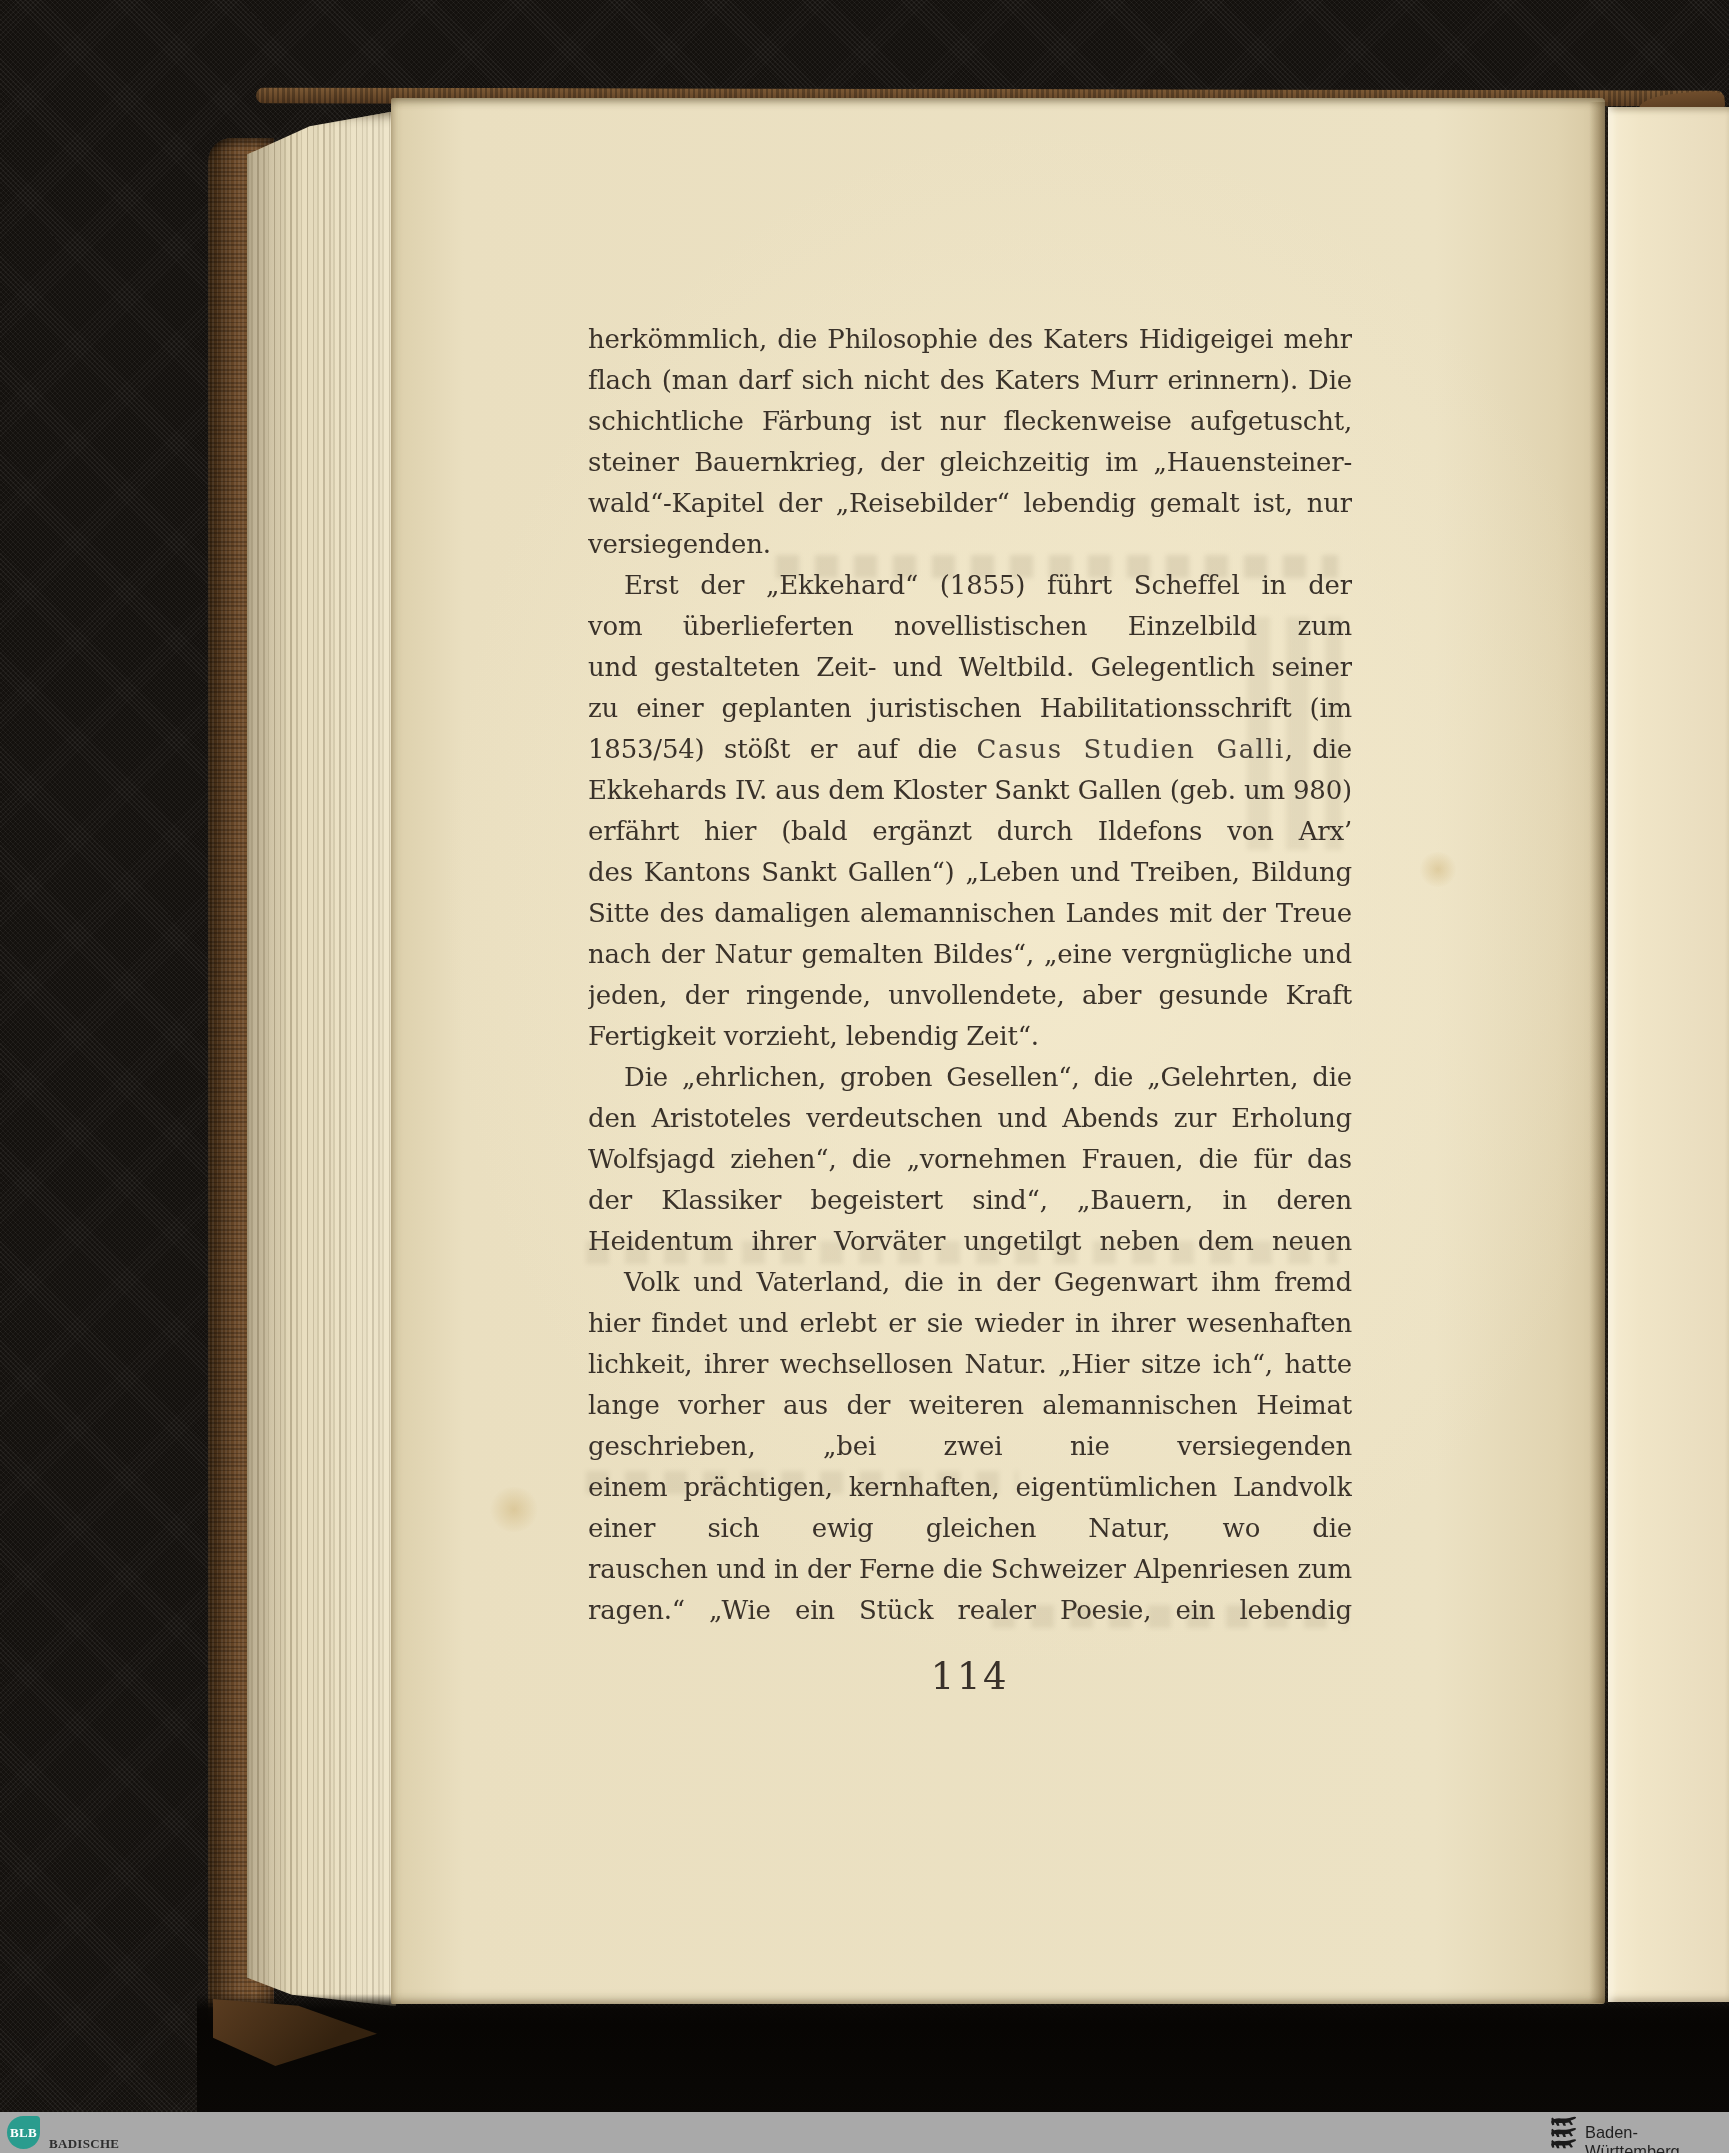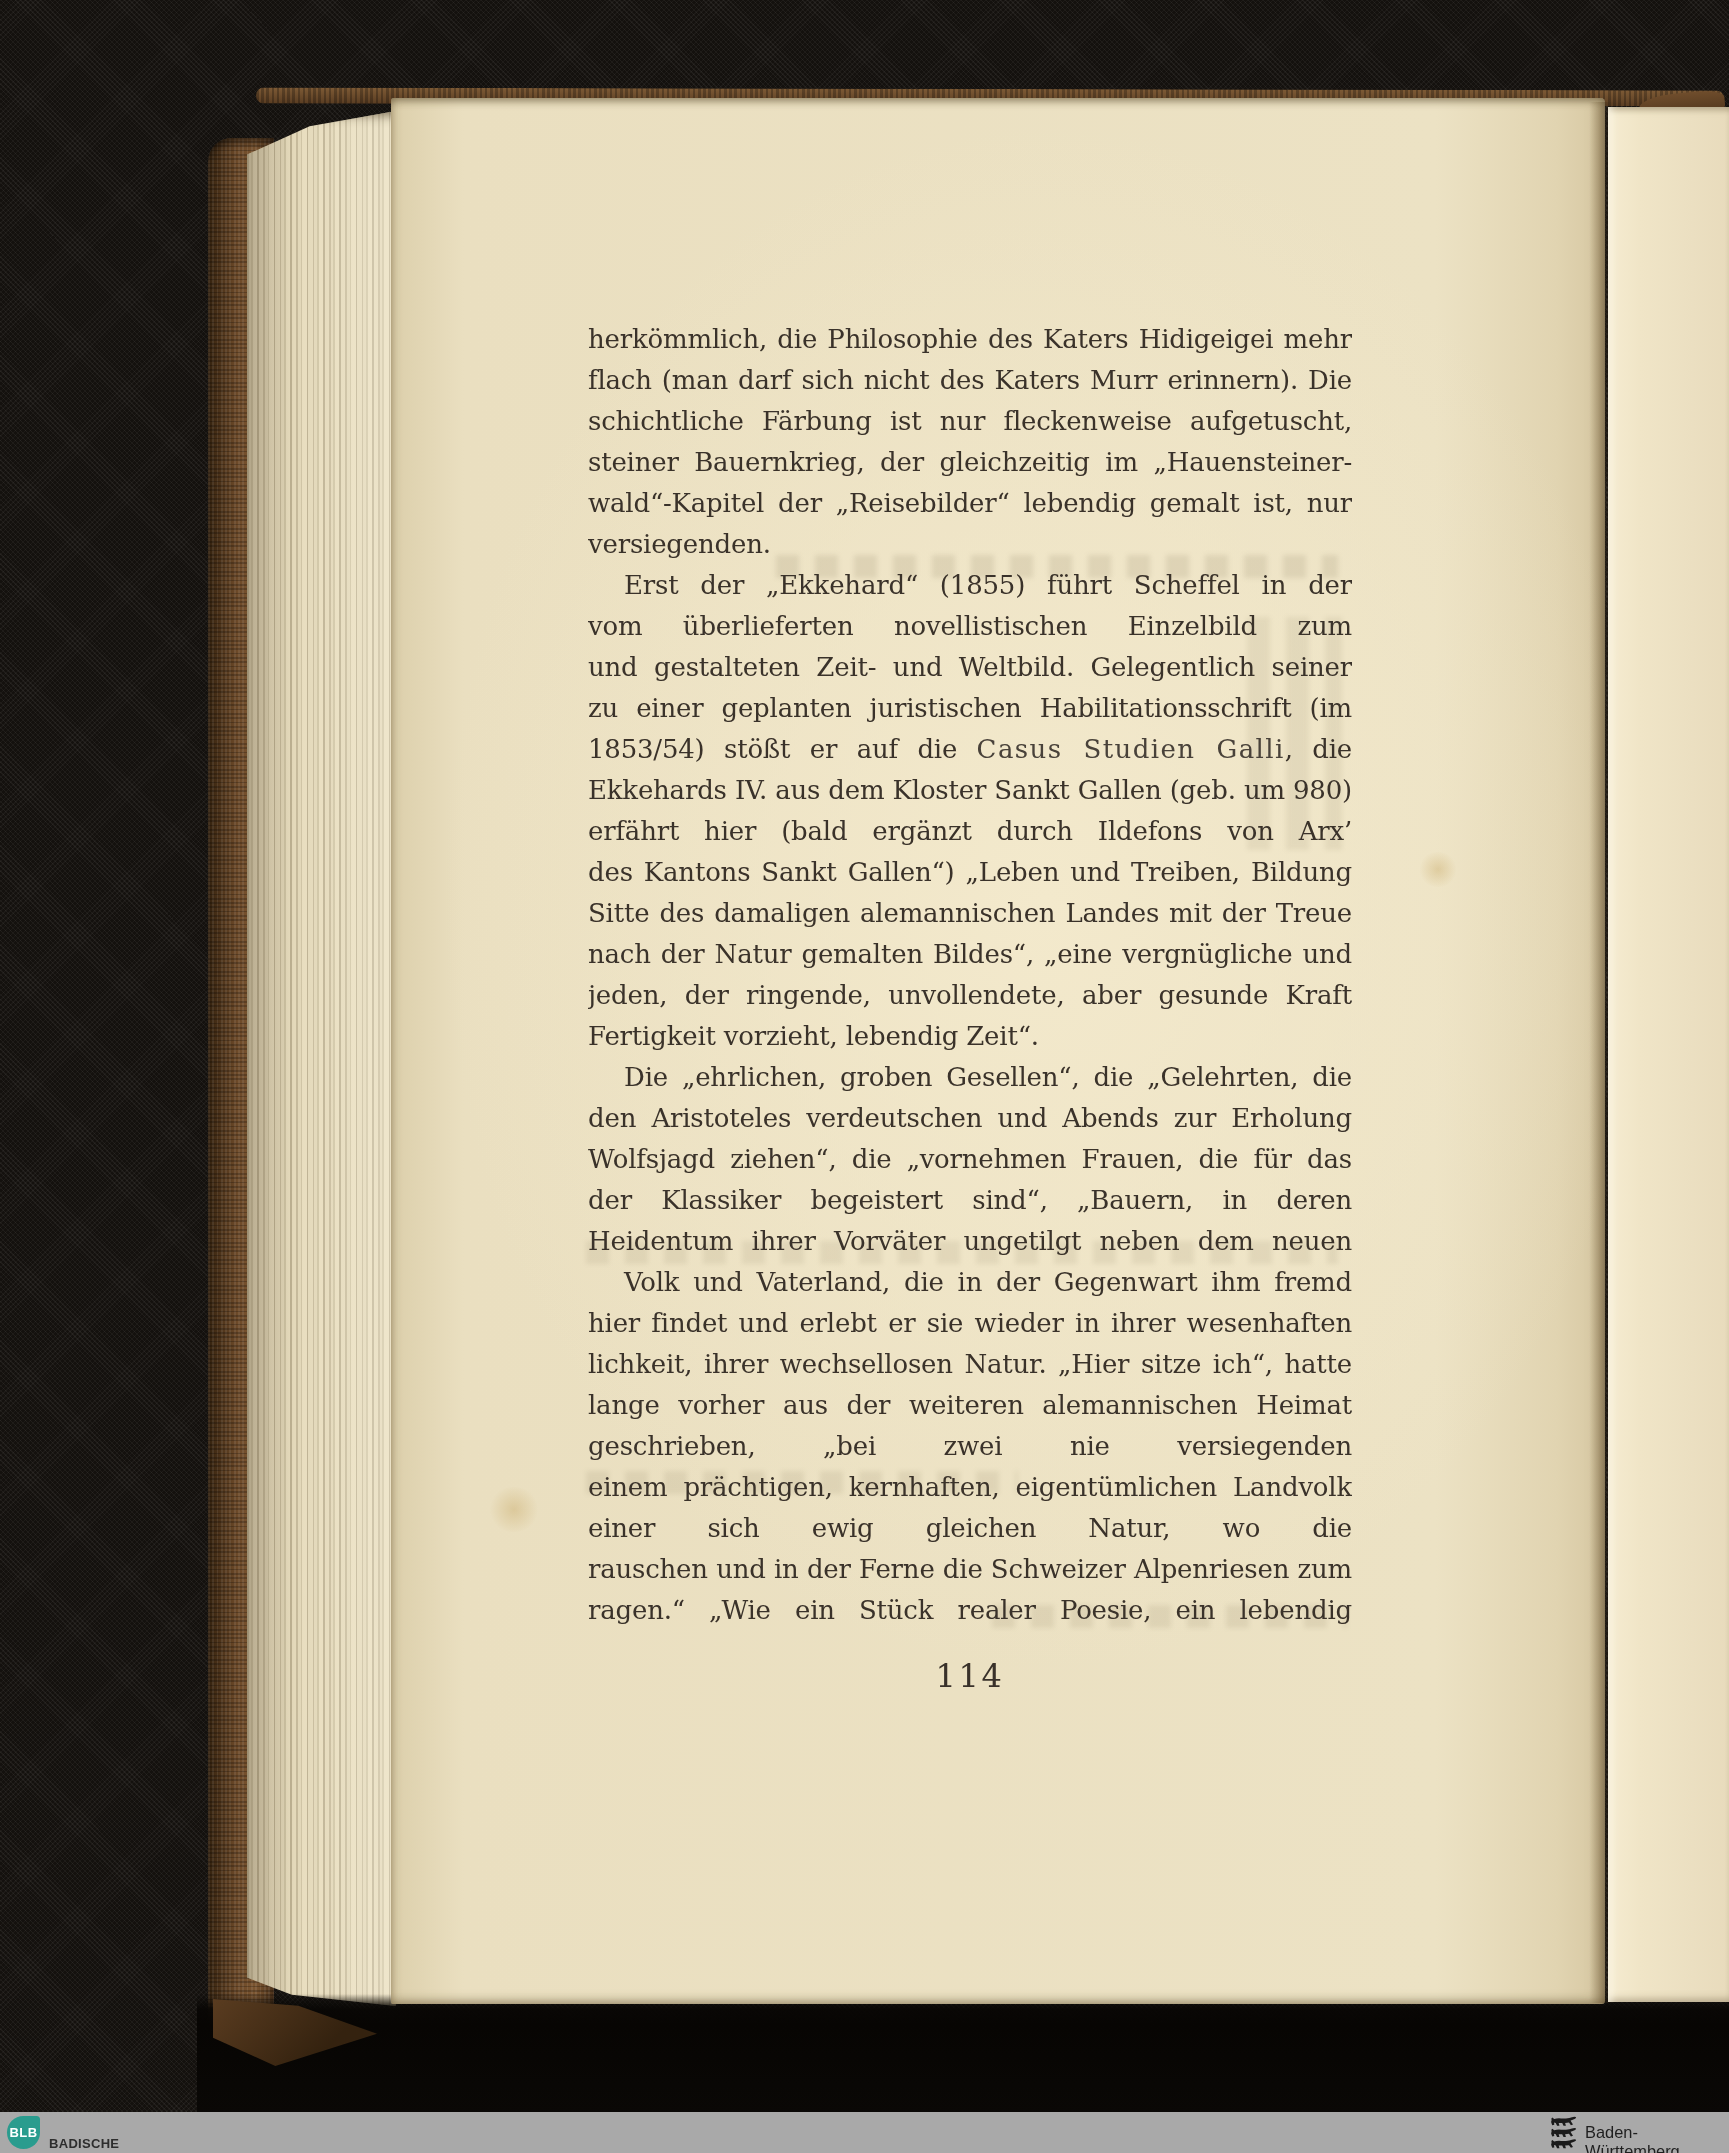--- a/index.html
+++ b/index.html
@@ -63,29 +63,29 @@
     box-shadow:inset 7.8px 0 8.6px -5.2px rgba(255,252,238,.85), inset 0 7px 7.8px -5.2px rgba(95,78,48,.55), inset 0 -7.8px 8.6px -6px rgba(95,78,48,.5);}
   
   .textblock{position:absolute;left:197px;top:221px;width:764px;
     color:#3a322a;}
   .ln{height:41px;line-height:41px;font-size:26px;letter-spacing:-0.2px;
     text-align:justify;text-align-last:justify;overflow:hidden;}
   .ln.last{text-align-last:left;}
   .ln.ind{text-indent:36px;}
   .antiqua{letter-spacing:1.4px;color:#49423a;}
   .pagenum{position:absolute;left:197px;top:1556px;width:764px;height:45px;
-    text-align:center;font-size:32px;letter-spacing:2.6px;color:#39312a;line-height:45px;}
+    text-align:center;font-size:37px;letter-spacing:2.6px;color:#39312a;line-height:45px;}
   
   .ghost{position:absolute;filter:blur(2.6px);opacity:.5;
     background:repeating-linear-gradient(90deg, rgba(122,110,80,.30) 0 23px, rgba(122,110,80,0) 23px 39px);}
   .stain{position:absolute;border-radius:50%;
     background:radial-gradient(circle, rgba(182,142,58,.28), rgba(182,142,58,0) 70%);}
   
   .footer{position:absolute;left:0;top:2112px;width:1729px;height:42px;background:#a9a9a9;
-    font-family:Liberation Sans, sans-serif;}
+    font-family:Liberation Serif, serif;}
   .blb-badge{position:absolute;left:7px;top:4.3px;width:33px;height:33px;background:#2a9c8e;
     border-radius:16.4px 3.5px 16.4px 16.4px;color:#fff;font-weight:bold;font-size:13px;
     display:flex;align-items:center;justify-content:center;letter-spacing:0.4px;}
   .blb-name{position:absolute;left:49px;top:6px;font-weight:bold;font-size:13px;line-height:14.7px;
     color:#2e2e2e;letter-spacing:0.3px;margin-top:19px;}
   .bw-arms{position:absolute;left:1548px;top:2116px;width:31px;height:33px;}
   .bw-name{position:absolute;left:1585px;top:2123px;font-family:"Liberation Sans",sans-serif;
     font-size:16.4px;color:#1f1f1f;}
 </style>
 </head>

